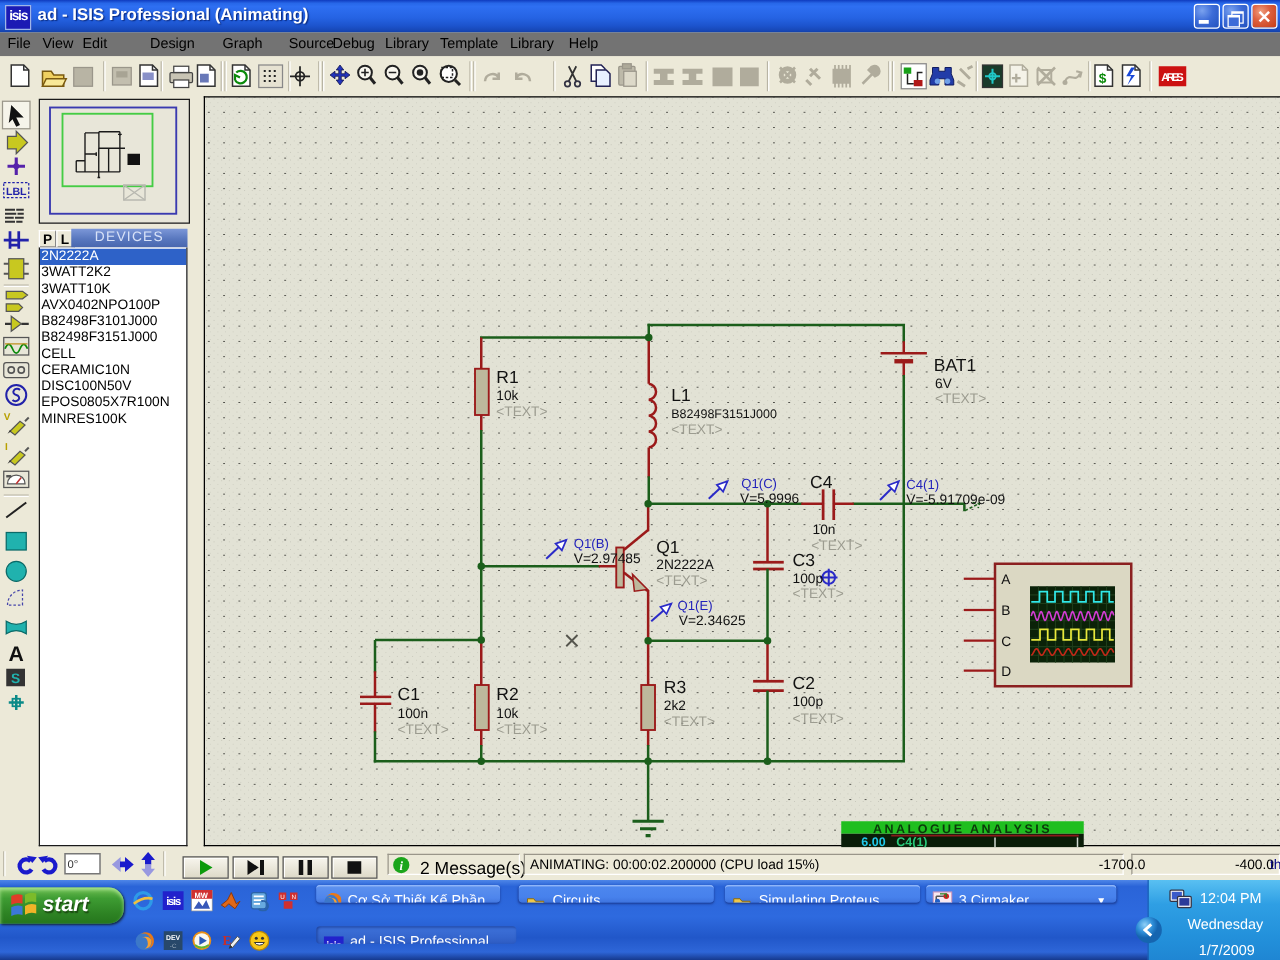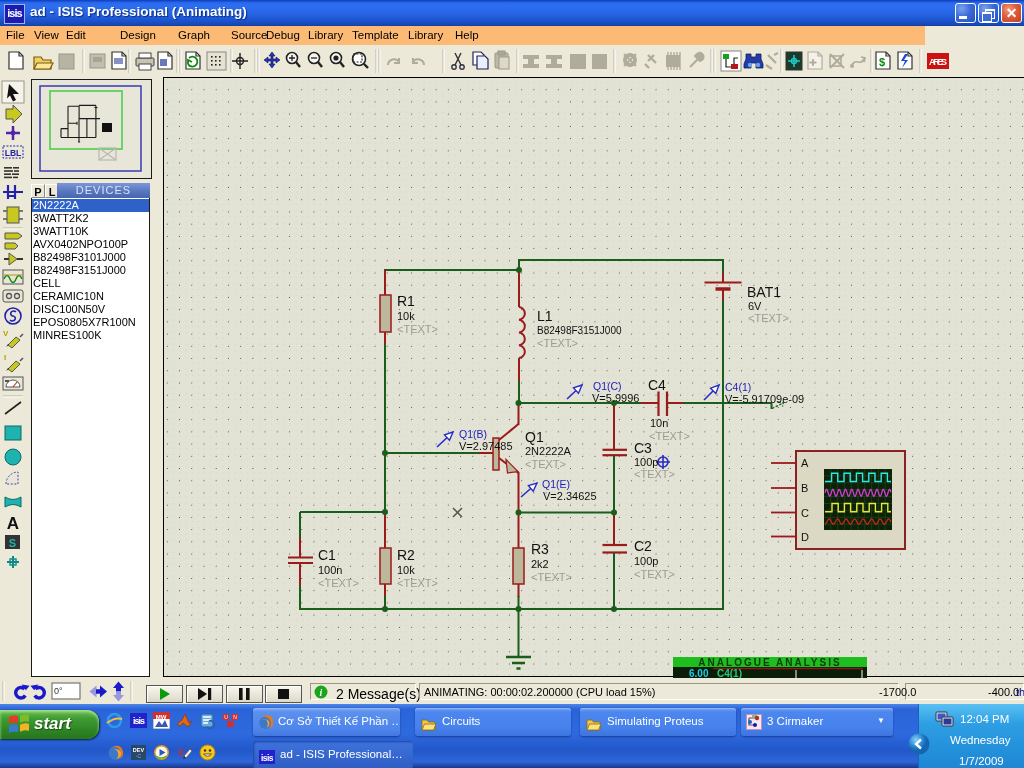--- a/index.html
+++ b/index.html
@@ -8,21 +8,21 @@
 #titlebar{left:0;top:0;width:1024px;height:26px;
  background:linear-gradient(180deg,#0F3BBF 0%,#2767E8 10%,#2E6FF2 20%,#2563E3 55%,#1C53CC 80%,#1747B6 94%,#1140A8 100%);}
 #tbicon{left:4px;top:4px;width:19px;height:18px;background:#1B1BB4;border:1px solid #9FB6E8;
  color:#fff;font-size:11px;font-weight:bold;text-align:center;line-height:17px;letter-spacing:-1px;}
 #tbtitle{left:30px;top:4px;color:#fff;font-size:13.5px;font-weight:bold;text-shadow:1px 1px 1px #0A2A80;}
 .wbtn{top:3px;width:21px;height:20px;border-radius:3px;border:1px solid #fff;box-sizing:border-box;}
 #btnmin,#btnmax{background:radial-gradient(circle at 30% 25%,#7AA2EF 0%,#3D6CD8 45%,#2352BE 100%);}
 #btnclose{background:radial-gradient(circle at 35% 30%,#F0A080 0%,#DE6140 40%,#C33C16 100%);}
 .wglyph{position:absolute;color:#fff;}
 
-#menubar{left:0;top:26px;width:925px;height:19px;background:#fdba74;font-size:11.5px;color:#000;}
+#menubar{left:0;top:26px;width:1024px;height:19px;background:#737373;font-size:11.5px;color:#000;}
 #menubar span{position:absolute;top:3px;}
 
 #toolbar{left:0;top:45px;width:1024px;height:32px;background:#ECE9D8;}
 
 #main{left:0;top:77px;width:1024px;height:601px;background:#ECE9D8;}
 #circuit{left:163px;top:0px;width:861px;height:600px;background:#E2E2D5;border-left:1px solid #000;border-top:1px solid #000;border-bottom:1px solid #000;box-sizing:border-box;
  background-image:radial-gradient(circle 1px at 3px 12px,#50504a 60%,rgba(0,0,0,0) 70%),radial-gradient(circle 0.7px at 1px 1px,rgba(130,130,120,0.28) 50%,rgba(0,0,0,0) 60%),radial-gradient(circle 0.7px at 4px 4px,rgba(130,130,120,0.2) 50%,rgba(0,0,0,0) 60%);
  background-size:12.22px 12.22px,6.11px 6.11px,6.11px 6.11px;}
 #ovbox{left:31px;top:2px;width:119px;height:98px;background:#E8E6D9;border:1px solid #1a1a1a;}
 #plrow{left:31px;top:106px;height:15px;}
@@ -35,21 +35,21 @@
 #ctrlbar{left:0;top:678px;width:1024px;height:26px;background:#ECE9D8;}
 .sunk{position:absolute;border:1px solid #9a968a;border-bottom-color:#fff;border-right-color:#fff;background:#ECE9D8;box-sizing:border-box;}
 .pbtn{position:absolute;top:7px;width:37px;height:18px;background:linear-gradient(180deg,#F8F6EE,#DDD9C8);border:1px solid #555;box-shadow:inset 1px 1px 0 #fff;box-sizing:border-box;}
 
 #taskbar{left:0;top:704px;width:1024px;height:64px;
  background:linear-gradient(180deg,#4E86E8 0%,#2A64D8 8%,#2E6ADF 46%,#2157C9 72%,#2E66D8 90%,#16398E 100%);}
 #startbtn{left:0;top:6px;width:99px;height:29px;border-radius:0 12px 12px 0;
  background:linear-gradient(180deg,#6FBF53 0%,#3E9C33 30%,#2E8424 70%,#25751C 100%);
  box-shadow:inset 0 2px 3px #A5E08C, 1px 1px 2px #123;
  color:#fff;font-size:17px;font-weight:bold;font-style:italic;line-height:28px;}
-.tkbtn{position:absolute;top:4px;height:28px;border-radius:3px;
+.tkbtn{position:absolute;top:4px;height:14px;border-radius:3px;
  background:linear-gradient(180deg,#77A5F4 0%,#4C86EE 14%,#4781EC 70%,#3E74DE 100%);
  box-shadow:inset 0 1px 0 #8FB5F8,0 1px 2px #1A3A90;
  color:#fff;font-size:11.5px;line-height:26px;white-space:nowrap;overflow:hidden;}
 #systray{left:918px;top:0;width:106px;height:64px;
  background:linear-gradient(180deg,#59C0F2 0%,#2F9FE4 30%,#2391DB 70%,#1F86D3 100%);
  border-left:1px solid #1765B8;color:#fff;font-size:11.5px;}
 .qlicon{position:absolute;width:17px;height:17px;}
 </style></head>
 <body>
 <div class="abs" id="titlebar">

